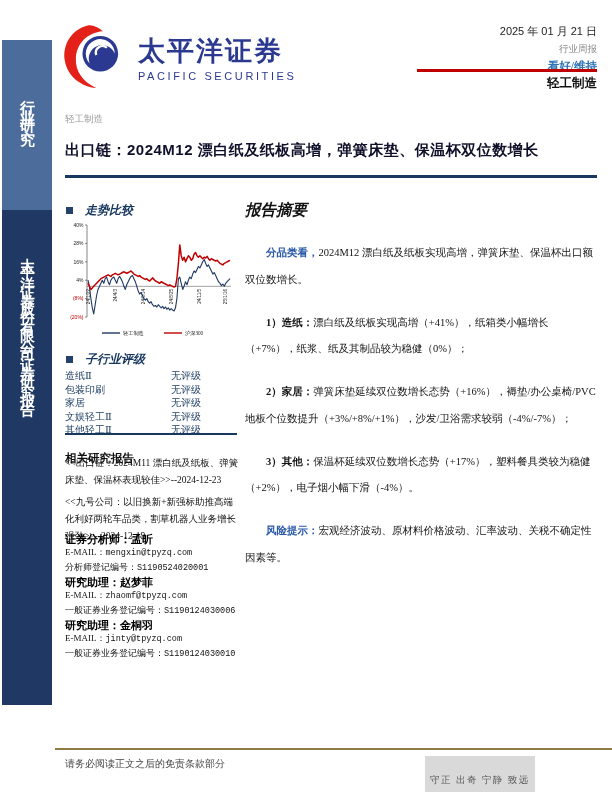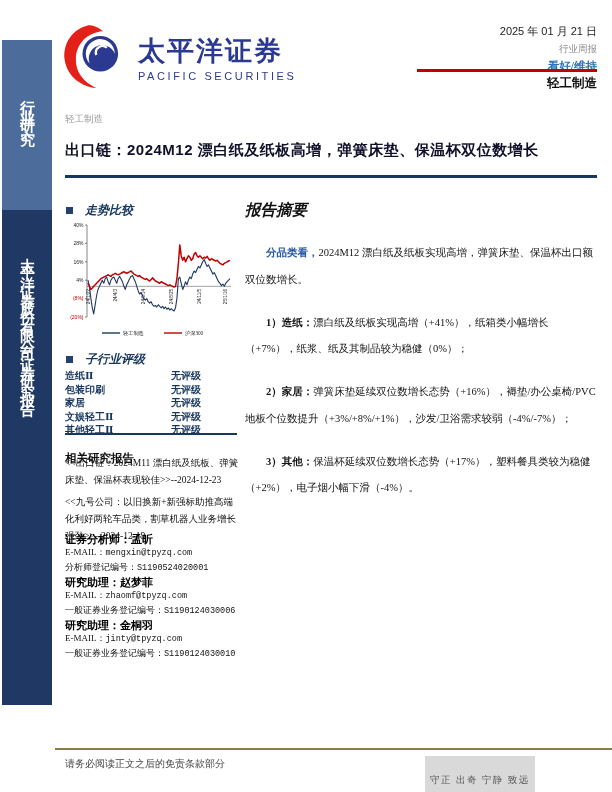--- a/index.html
+++ b/index.html
@@ -30,21 +30,21 @@
          font-family:"Liberation Sans",sans-serif;letter-spacing:0.5px;}
   .title-rule{position:absolute;left:65px;top:175px;width:532px;height:2.5px;background:#17375E;}
   
   .sec{position:absolute;display:flex;align-items:center;text-align:center;}
   .bullet{width:7px;height:7px;background:#24416B;margin-right:12px;}
   .sec-label{font-size:12px;font-weight:bold;color:#17375E;font-style:italic;}
   
   #trend-chart{position:absolute;left:66px;top:220px;}
   
   .ratings{position:absolute;left:65px;top:369px;width:172px;}
-  .rate-row{display:flex;height:13.5px;line-height:13.5px;font-size:10px;font-weight:bold;color:#17375E;gap:16px;}
+  .rate-row{display:flex;height:13.5px;line-height:13.5px;font-size:10px;font-weight:normal;color:#17375E;gap:16px;}
   .rate-row .rname{flex:1;}
   .rate-row .rval{width:66px;}
   .ratings-rule{position:absolute;left:65px;top:433px;width:172px;height:1.5px;background:#17375E;}
   
   .related-title{position:absolute;left:65px;top:451px;font-size:11.5px;font-weight:bold;color:#111;}
   .related{position:absolute;left:65px;top:455px;width:177px;}
   .rel-item{font-size:9.5px;color:#111;line-height:1.8;margin-bottom:5px;}
   
   .analysts{position:absolute;left:65px;top:532px;width:180px;}
   .an-name{font-size:11px;font-weight:bold;color:#000;line-height:14px;}
@@ -185,19 +185,20 @@
       <div class="an-line"><span>一般证券业务登记编号：</span><span class="mono">S1190124030010</span></div>
     </div>
   </div>
 
   <div class="sum-title">报告摘要</div>
   <div class="summary">
     <p><span class="lead blue">分品类看，</span><span>2024M12 漂白纸及纸板实现高增，弹簧床垫、保温杯出口额双位数增长。</span></p>
     <p><span class="lead">1）造纸：</span><span>漂白纸及纸板实现高增（+41%），纸箱类小幅增长（+7%），纸浆、纸及其制品较为稳健（0%）；</span></p>
     <p><span class="lead">2）家居：</span><span>弹簧床垫延续双位数增长态势（+16%），褥垫/办公桌椅/PVC 地板个位数提升（+3%/+8%/+1%），沙发/卫浴需求较弱（-4%/-7%）；</span></p>
     <p><span class="lead">3）其他：</span><span>保温杯延续双位数增长态势（+17%），塑料餐具类较为稳健（+2%），电子烟小幅下滑（-4%）。</span></p>
+    <p><span class="lead blue">风险提示：</span><span>宏观经济波动、原材料价格波动、汇率波动、关税不确定性因素等。</span></p>
   </div>
 
   <div class="foot-rule"></div>
   <div class="foot-left">请务必阅读正文之后的免责条款部分</div>
   <div class="foot-right">守正 出奇 宁静 致远</div>
 
 </div>
 
 </body></html>

